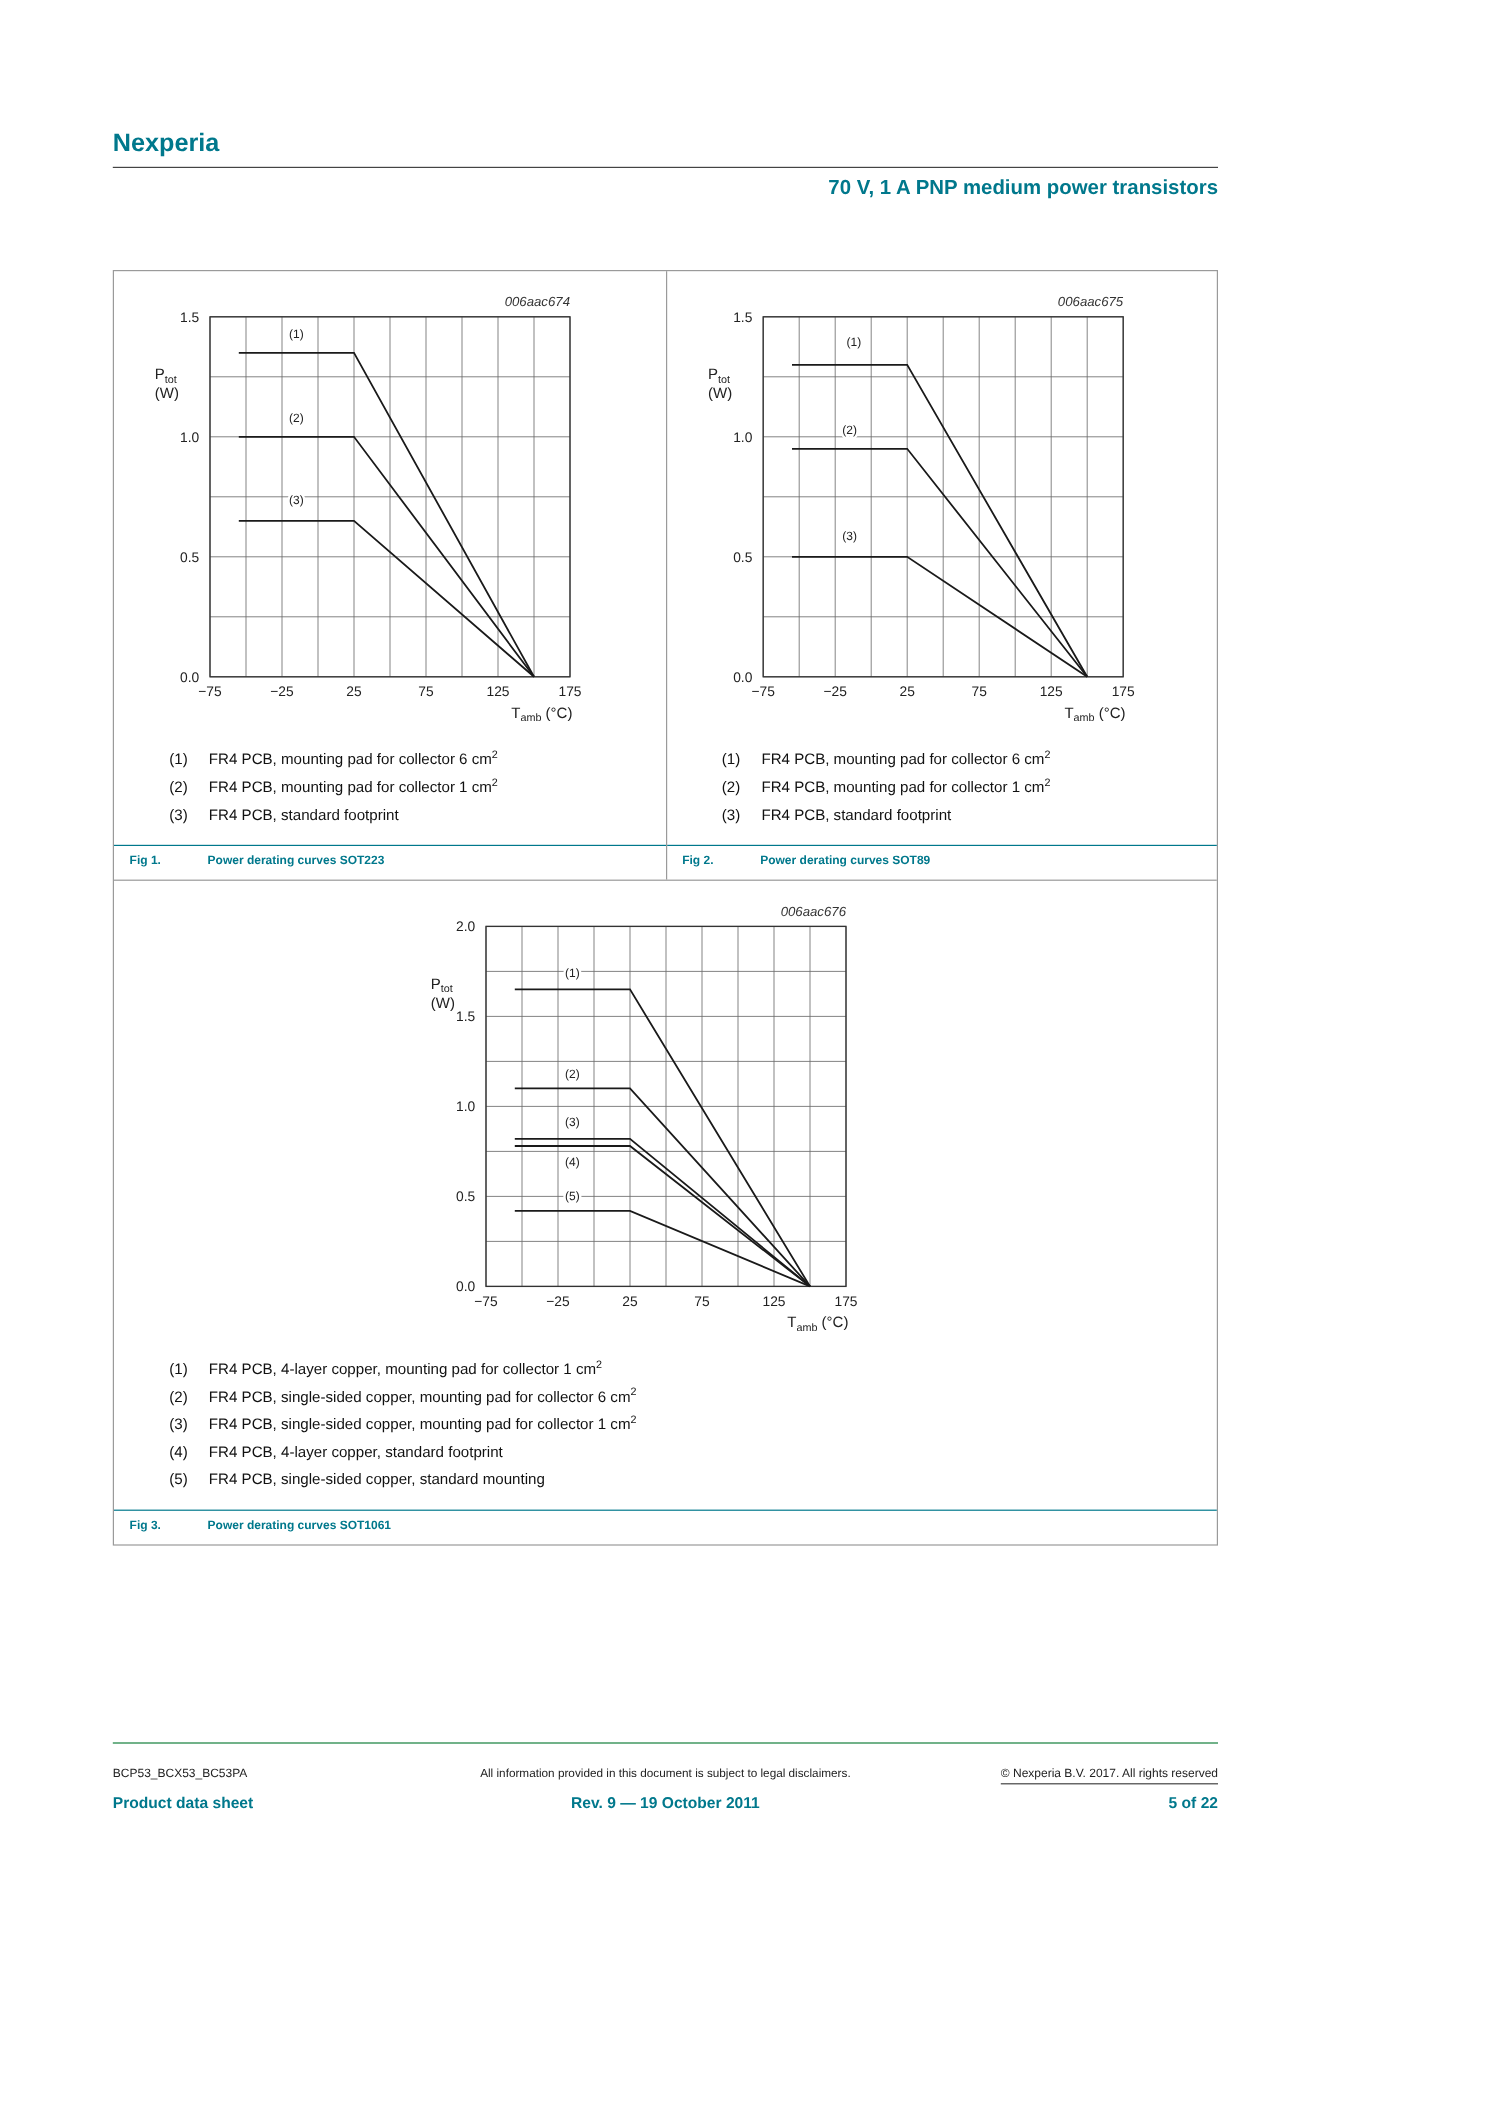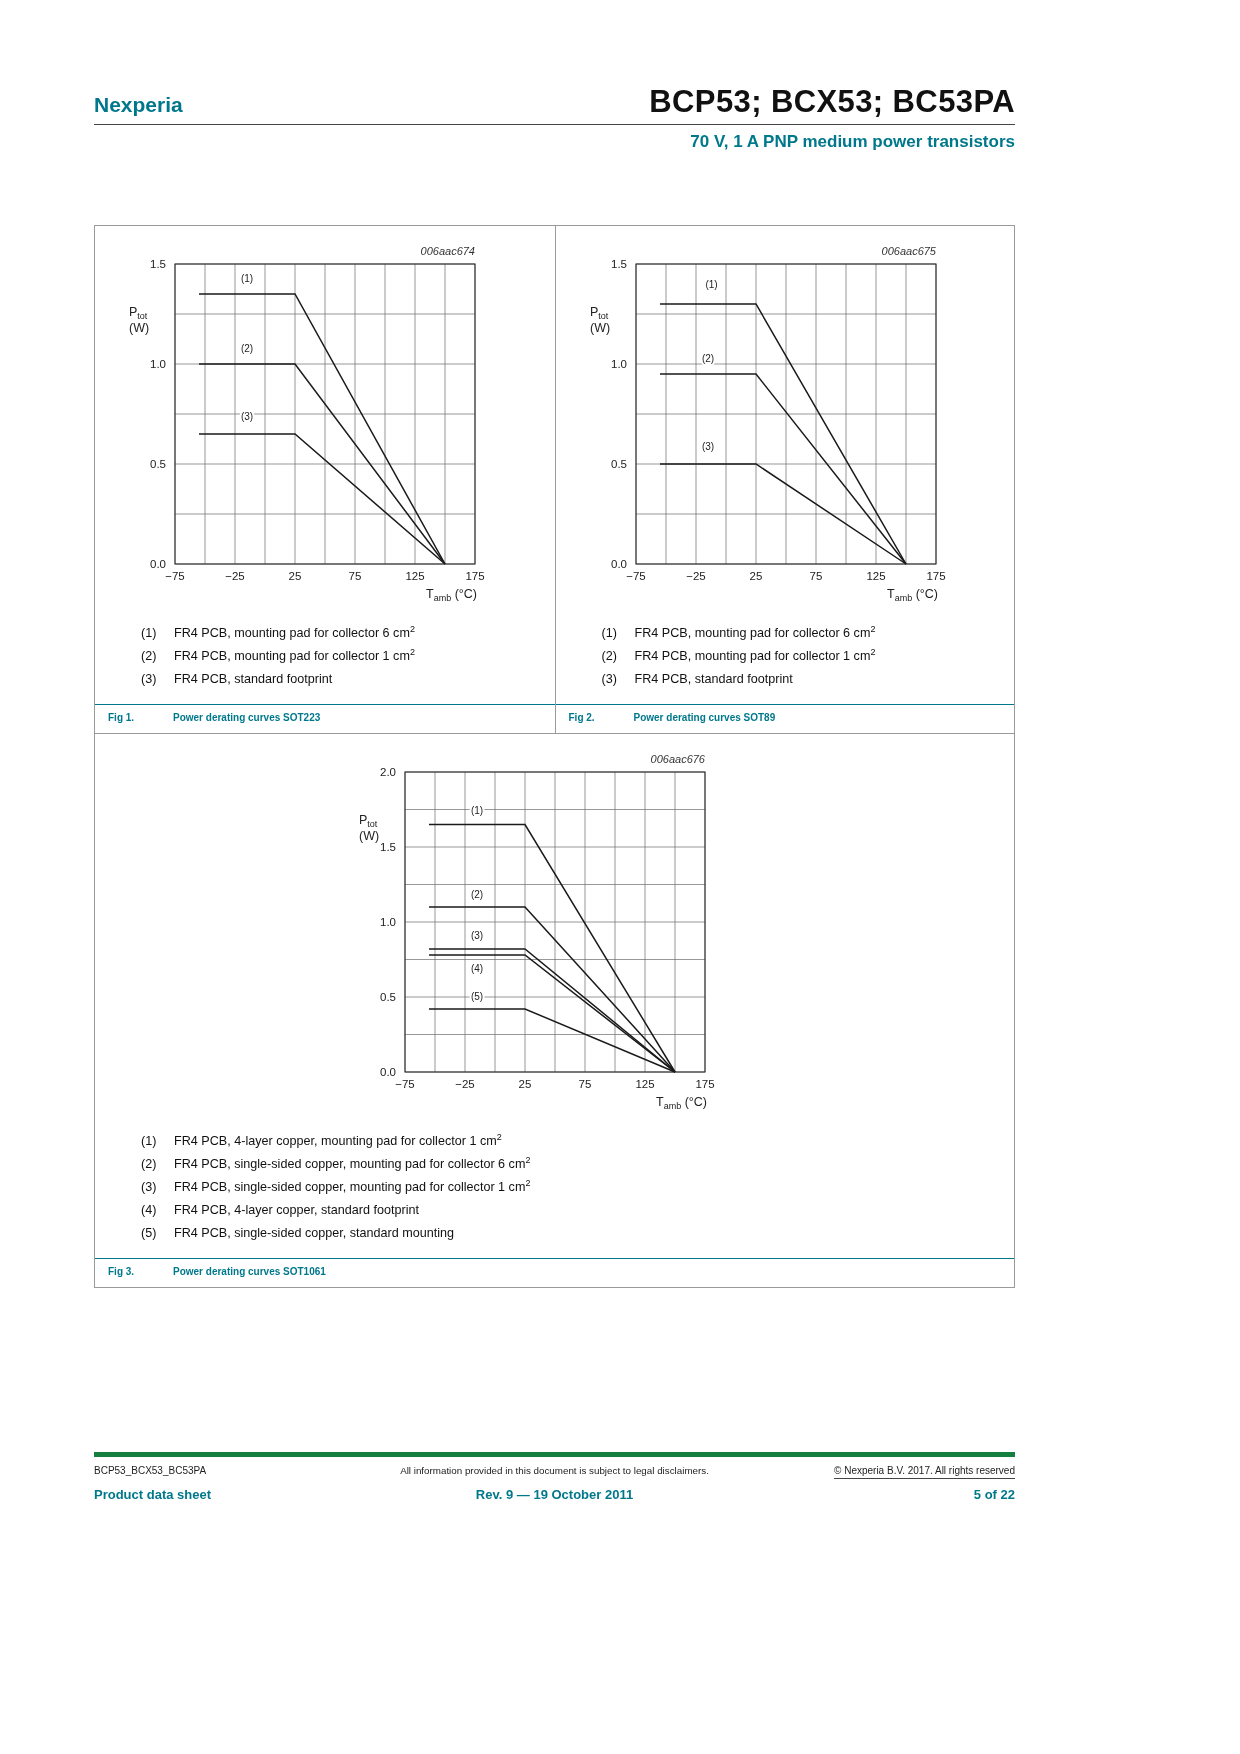--- a/index.html
+++ b/index.html
@@ -5,21 +5,21 @@
   * { box-sizing: border-box; }
   html, body { margin: 0; padding: 0; }
   :root { --accent: #00788C; --panel-border: #9a9a9a; }
   body {
     width: 1240px; height: 1754px; background: #ffffff;
     font-family: "Liberation Sans", sans-serif; color: #111;
   }
   .page { position: relative; width: 1240px; height: 1754px; overflow: hidden; background: #fff; }
 
   
-  .hdr { position: absolute; left: 94px; width: 921px; top: 86px; }
+  .hdr { position: absolute; left: 94px; width: 921px; top: 108px; }
   .hdr-row { display: flex; justify-content: space-between; align-items: flex-end;
              padding-bottom: 7px; border-bottom: 1px solid #444; }
   .brand { color: var(--accent); font-size: 21px; font-weight: 700; }
   .doc-title { font-size: 31px; font-weight: 700; letter-spacing: .4px; line-height: 1; }
   .doc-subtitle { margin-top: 7px; text-align: right; color: var(--accent);
                   font-size: 17px; font-weight: 700; }
 
   
   .figpanel { position: absolute; left: 94px; top: 225px; width: 921px;
               border: 1px solid var(--panel-border); background: #fff; }
@@ -34,39 +34,38 @@
   .note { display: flex; align-items: baseline; margin-bottom: 6px; line-height: 1.35; }
   .note-num { flex: none; width: 33px; }
   .note sup { font-size: 9px; line-height: 0; }
 
   .caption { margin-top: auto; border-top: 1px solid var(--accent); color: var(--accent);
              font-weight: 700; font-size: 10px; padding: 7px 12px 10px 13px; }
   .cap-label { display: inline-block; min-width: 65px; }
 
   
   .ftr { position: absolute; left: 94px; width: 921px; top: 1452px; }
-  .ftr-small { display: grid; grid-template-columns: 1fr auto 1fr; border-top: 5px solid #15803d;
-               padding-top: 8px; font-size: 10px; color: #222; align-items: start; column-gap: 10px; }
+  .ftr-small { display: grid; grid-template-columns: 1fr auto 1fr; border-top: 1px solid #15803d;
+               padding-top: 20px; font-size: 10px; color: #222; align-items: start; column-gap: 10px; }
   .ftr-small .mid { font-size: 9.8px; }
   .ftr-small .rgt { text-align: right; }
   .ftr-small .rgt span { border-bottom: 1px solid #444; padding-bottom: 2px; margin-top: 35px; }
   .ftr-bold { display: grid; grid-template-columns: 1fr auto 1fr; margin-top: 11px;
               color: var(--accent); font-weight: 700; font-size: 13px; column-gap: 10px; }
   .ftr-bold .mid { text-align: center; }
   .ftr-bold .rgt { text-align: right; }
 </style>
 </head>
 <body>
 
 <div class="page">
 
   <header class="hdr">
     <div class="hdr-row">
       <span class="brand">Nexperia</span>
-      <span class="doc-title">BCP53; BCX53; BC53PA</span>
     </div>
     <div class="doc-subtitle">70 V, 1 A PNP medium power transistors</div>
   </header>
 
   <main class="figpanel">
     <div class="fig-row">
       <section class="fig-cell">
         <svg class="chart" viewBox="0 0 424 378">
             <line x1="78" y1="30" x2="78" y2="330" stroke="#6b6b6b" stroke-width="0.7"></line>
             <line x1="108" y1="30" x2="108" y2="330" stroke="#6b6b6b" stroke-width="0.7"></line>

